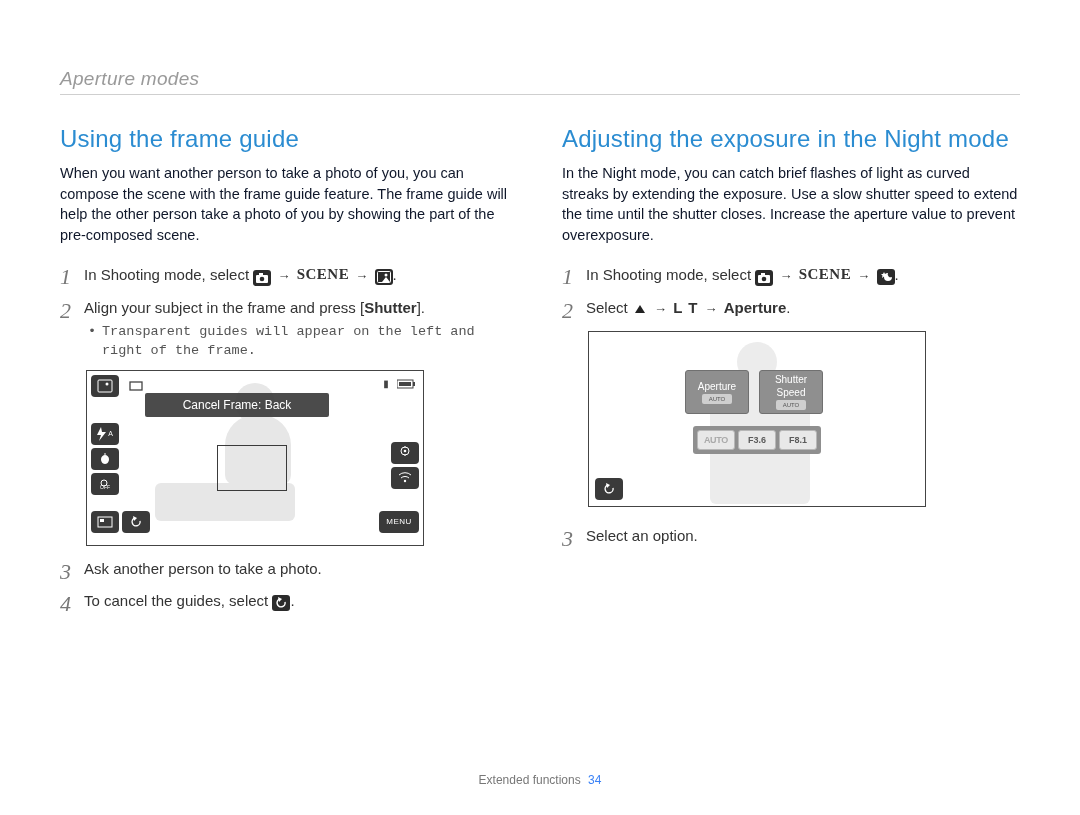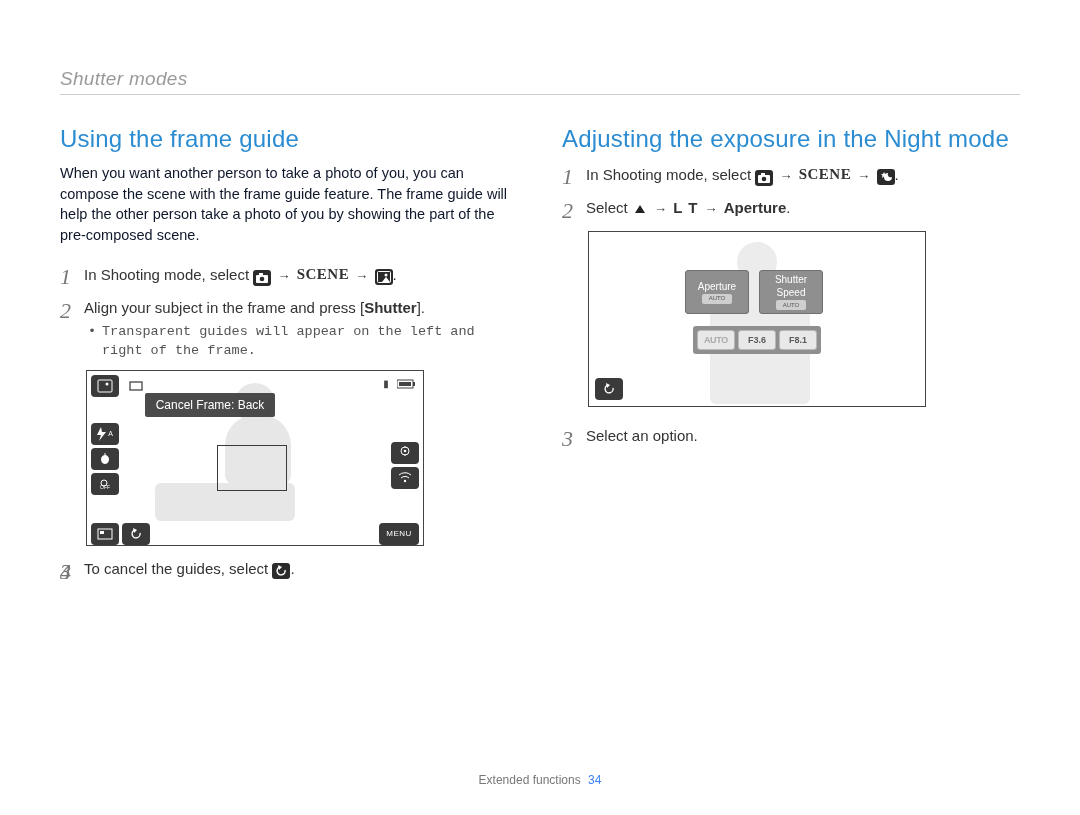--- a/index.html
+++ b/index.html
@@ -185,41 +185,41 @@
     font-size: 10px;
     display: flex;
     align-items: center;
     justify-content: center;
   }
   .ss-icon.light { background: transparent; color: #444; border: none; height: 18px; }
   .ss-icon.spacer { background: transparent; height: 20px; }
   .cancel-banner {
     position: absolute;
     left: 58px; top: 22px;
-    width: 130px;
+    width: 184px;
     height: 24px;
     background: rgba(60,60,60,0.92);
     color: #fff;
     font-size: 12px;
     display: flex;
     align-items: center;
     justify-content: center;
     border-radius: 2px;
   }
   .focus-rect {
     position: absolute;
     left: 130px;
     top: 74px;
     width: 70px;
     height: 46px;
     border: 1.5px solid #3a3a3a;
   }
   .bottom-row {
     position: absolute;
-    left: 4px; bottom: 0;
+    left: 4px; bottom: 12px;
     display: flex;
     gap: 3px;
   }
   .bottom-row.right {
     left: auto;
     right: 4px;
   }
 
   
   .screenshot2 {
@@ -312,21 +312,21 @@
     bottom: 28px;
     text-align: center;
     font-size: 12px;
     color: #777;
   }
   .footer .page { color: #3b82f6; margin-left: 4px; }
 </style>
 </head>
 <body>
 
-<div class="header">Shutter modes</div>
+<div class="header">Aperture modes</div>
 <hr class="hr">
 
 <div class="cols">
 
   <div class="col">
     <div class="section-title">Using the frame guide</div>
     <div class="body-text">When you want another person to take a photo of you, you can compose the scene with the frame guide feature. The frame guide will help the other person take a photo of you by showing the part of the pre-composed scene.</div>
 
     <ol class="steps">
       <li>
@@ -444,35 +444,37 @@
             </svg>
         </div>
       </div>
       <div class="bottom-row right">
         <div class="ss-icon" style="width:40px;font-size:8px;letter-spacing:0.5px;">MENU</div>
       </div>
     </div>
 
     <ol class="steps" start="3" style="counter-reset: step 2;">
       <li>
+        <span>Ask another person to take a photo.</span>
       </li>
       <li>
         <span>To cancel the guides, select </span>
         <span class="inline-icon">
           <svg width="14" height="12" viewBox="0 0 14 12">
               <path d="M11 5 A4 4 0 1 1 6 2" fill="none" stroke="#fff" stroke-width="1.5"></path>
               <path d="M4 0 L8 2 L5 5 Z" fill="#fff"></path>
             </svg>
         </span>.
       </li>
     </ol>
   </div>
 
   <div class="col">
     <div class="section-title">Adjusting the exposure in the Night mode</div>
+    <div class="body-text">In the Night mode, you can catch brief flashes of light as curved streaks by extending the exposure. Use a slow shutter speed to extend the time until the shutter closes. Increase the aperture value to prevent overexposure.</div>
 
     <ol class="steps">
       <li>
         <span>In Shooting mode, select </span>
         <span class="inline-icon">
           <svg width="12" height="10" viewBox="0 0 12 10">
               <rect x="0" y="2" width="12" height="8" rx="1" fill="#fff"></rect>
               <rect x="3" y="0" width="4" height="3" fill="#fff"></rect>
               <circle cx="6" cy="6" r="2.3" fill="#2b2b2b"></circle>
             </svg>

